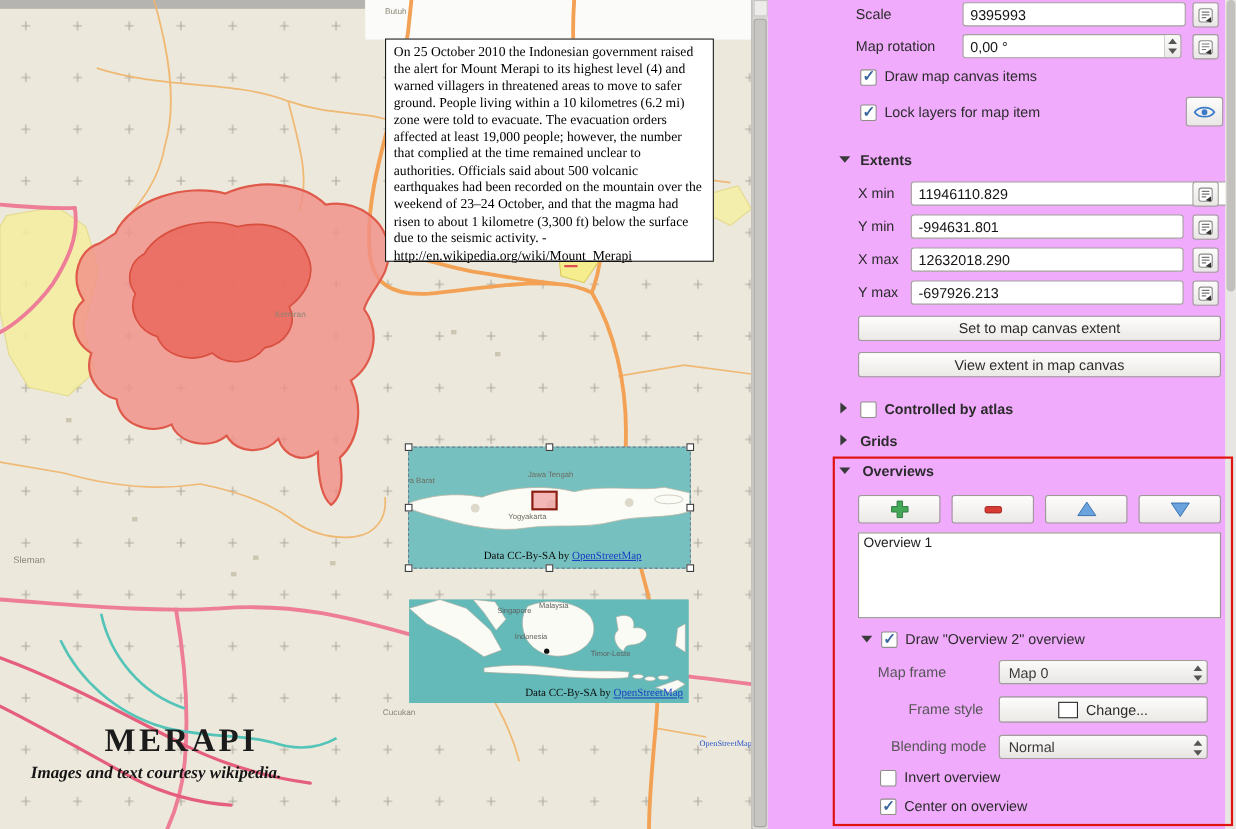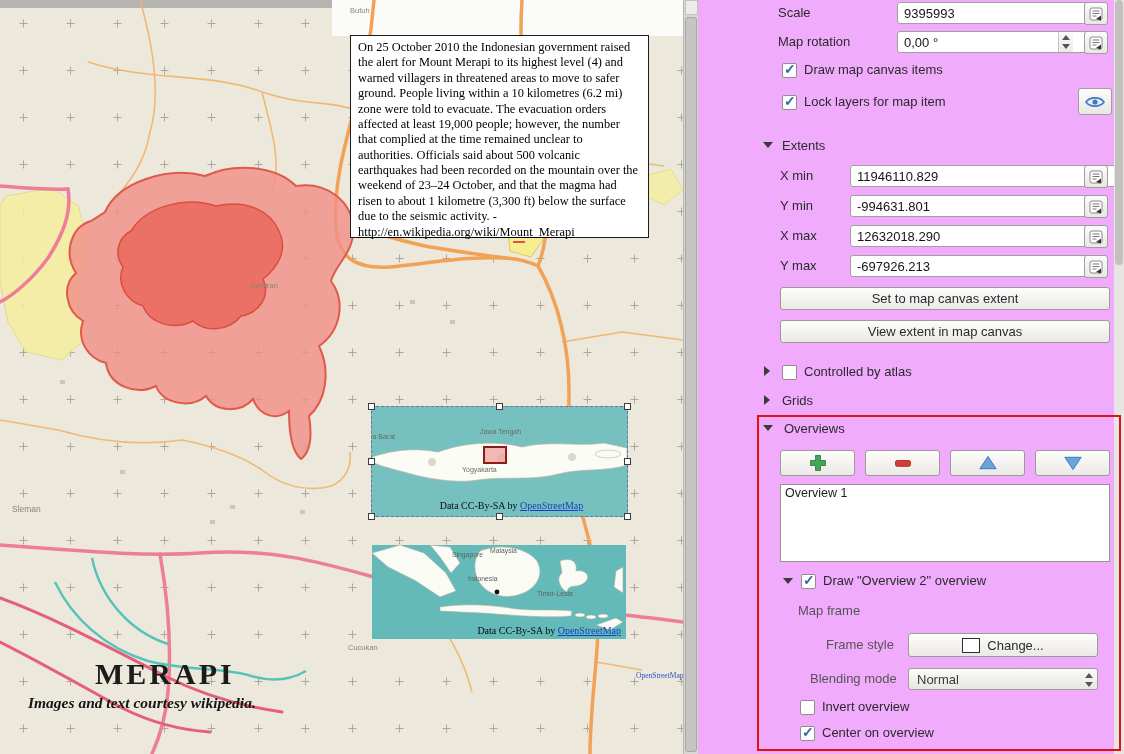--- a/index.html
+++ b/index.html
@@ -29,23 +29,23 @@
   .map-scrollbar { position:absolute; left:683px; top:0; width:15px; height:754px; background:#d9d7d3; border-left:1px solid #b9b7b3; }
   .map-scrollbar .corner-btn { position:absolute; left:1px; top:0; width:13px; height:15px; background:#edecea; border:1px solid #c5c3bf; }
   .map-scrollbar .thumb { position:absolute; left:1px; top:17px; width:12px; height:735px; background:#c7c5c1; border:1px solid #a9a7a3; border-radius:3px; }
   .panel-scrollbar { position:absolute; left:1114px; top:0; width:10px; height:754px; background:#e8e6e2; }
   .panel-scrollbar .thumb { position:absolute; left:1px; top:0; width:8px; height:265px; background:#c3c1bd; border-radius:4px; }
 
   
   .panel { position:absolute; left:698px; top:0; width:416px; height:754px; background:#f0abfc; }
   .panel > * { position:absolute; }
   .plbl { line-height:18px; white-space:nowrap; }
-  .phead { font-weight:normal; line-height:18px; white-space:nowrap; }
+  .phead { font-weight:bold; line-height:18px; white-space:nowrap; }
   .pin { height:22px; background:#fff; border:1px solid #a3a19d; border-radius:3px; font:13px "Liberation Sans",sans-serif;
-         color:#141414; padding:1px 6px;margin-left:22px; }
+         color:#141414; padding:1px 6px; }
   .expr { width:24px; height:23px; background:linear-gradient(#fcfcfb,#e9e7e4); border:1px solid #a19f9b; border-radius:3px;
           display:flex; align-items:center; justify-content:center; padding:0; }
   .pbtn { background:linear-gradient(#fdfdfc,#ebe9e6); border:1px solid #9d9b97; border-radius:3px; height:23px;
           font:13px "Liberation Sans",sans-serif; color:#2b2b2b; display:flex; align-items:center; justify-content:center; }
   .tbtn { width:75px; height:26px; }
   .cb { width:15px; height:15px; background:#fff; border:1px solid #908e8a; border-radius:2px; position:absolute; }
   .cb.checked::after { content:"✓"; position:absolute; left:1px; top:-3px; font-size:14px; font-weight:bold; color:#39659e; }
   .tri-d { width:0; height:0; border-left:5px solid transparent; border-right:5px solid transparent; border-top:6px solid #3a3a3a; }
   .tri-r { width:0; height:0; border-top:5px solid transparent; border-bottom:5px solid transparent; border-left:6px solid #3a3a3a; }
   .spinwrap { height:22px; }
@@ -339,20 +339,27 @@
 
   <div class="list" style="left:82px;top:484px;width:330px;height:78px">
     <div class="list-item">Overview 1</div>
   </div>
 
   <span class="tri-d" style="left:85px;top:578px"></span>
   <span class="cb checked" style="left:103px;top:574px"></span>
   <span class="plbl" style="left:125px;top:572px">Draw "Overview 2" overview</span>
 
   <span class="plbl" style="left:100px;top:602px;color:#555">Map frame</span>
+  <div class="combo" style="left:210px;top:600px;width:190px">
+    <span>Map 0</span>
+    <div class="spinner">
+        <span class="up"></span>
+        <span class="dn"></span>
+      </div>
+  </div>
 
   <span class="plbl" style="left:128px;top:636px;color:#555">Frame style</span>
   <button class="pbtn" style="left:210px;top:633px;width:190px;height:24px">
     <span class="swatch"></span>
     <span>Change...</span>
   </button>
 
   <span class="plbl" style="left:112px;top:670px;color:#555">Blending mode</span>
   <div class="combo" style="left:210px;top:668px;width:190px">
     <span>Normal</span>

